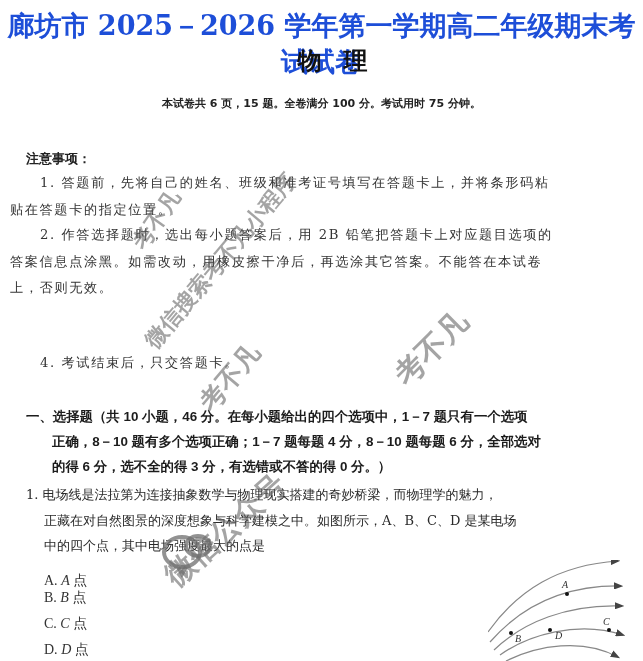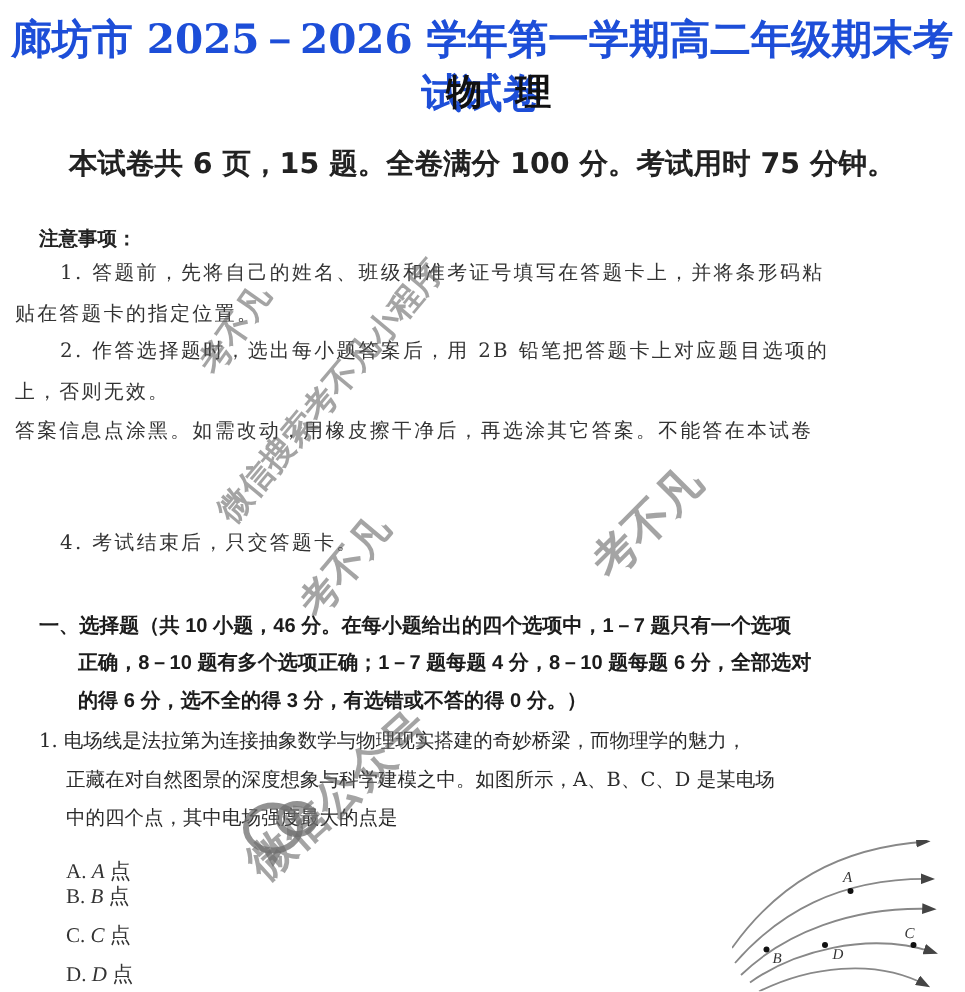--- a/index.html
+++ b/index.html
@@ -4,21 +4,21 @@
 <style>
   html, body { margin:0; padding:0; background:#ffffff; }
   body { width:643px; height:661px; position:relative; overflow:hidden;
          font-family:"DejaVu Serif", "Liberation Serif", serif; color:#1a1a1a; }
   .page { position:absolute; left:0; top:0; width:643px; height:661px; }
   .title { position:absolute; left:0; width:643px; top:8px; text-align:center;
            font-family:"DejaVu Serif", serif; font-weight:bold; font-size:27px; letter-spacing:0px; color:#1d4ed8; }
   .subject { position:absolute; left:0; width:643px; top:45px; text-align:center;
            font-family:"DejaVu Serif", serif; font-weight:bold; font-size:24px; letter-spacing:22px; padding-left:22px; color:#111; }
   .info { position:absolute; left:0; width:643px; top:96px; text-align:center;
-          font-family:"DejaVu Sans", sans-serif; font-weight:bold; font-size:19px; color:#222; }
+          font-family:"DejaVu Sans", sans-serif; font-weight:bold; font-size:11px; color:#222; }
   .notes-head { position:absolute; left:26px; top:150px; font-family:"DejaVu Sans", sans-serif; font-weight:bold; font-size:13px; color:#222; }
   .para { position:absolute; left:10px; width:590px; font-family:"DejaVu Serif", serif; font-size:13.2px; line-height:26.5px; color:#333; letter-spacing:1.6px; }
   .para .ind { display:inline-block; width:30px; }
   .sec { position:absolute; left:26px; width:600px; font-family:Liberation Sans, sans-serif; font-weight:bold; font-size:13.4px; line-height:25px; color:#1c1c1c; }
   .sec .cont { display:block; padding-left:26px; }
   .q { position:absolute; left:26px; width:600px; font-family:"DejaVu Serif", serif; font-size:13px; line-height:25.5px; color:#2a2a2a; }
   .q .cont { display:block; padding-left:18px; }
   .opt { position:absolute; left:44px; font-family:"Liberation Serif", serif; font-size:14px; color:#333; }
   .opt i { font-style:italic; }
   .wm { position:absolute; font-family:"DejaVu Sans", sans-serif; font-weight:bold; color:rgba(90,90,90,0.55); white-space:nowrap; transform-origin:left center; }
@@ -35,22 +35,22 @@
 
   <div class="notes-head">注意事项：</div>
 
   <div class="para" style="top:170px;">
     <div><span class="ind"></span><span>1. 答题前，先将自己的姓名、班级和准考证号填写在答题卡上，并将条形码粘</span></div>
     <div>贴在答题卡的指定位置。</div>
   </div>
 
   <div class="para" style="top:222px;">
     <div><span class="ind"></span><span>2. 作答选择题时，选出每小题答案后，用 2B 铅笔把答题卡上对应题目选项的</span></div>
+    <div>答案信息点涂黑。如需改动，用橡皮擦干净后，再选涂其它答案。不能答在本试卷</div>
     <div>上，否则无效。</div>
-    <div>答案信息点涂黑。如需改动，用橡皮擦干净后，再选涂其它答案。不能答在本试卷</div>
   </div>
 
   <div class="para" style="top:298px;">
   </div>
 
   <div class="para" style="top:350px;">
     <div><span class="ind"></span><span>4. 考试结束后，只交答题卡。</span></div>
   </div>
 
   <div class="sec" style="top:404px;">

